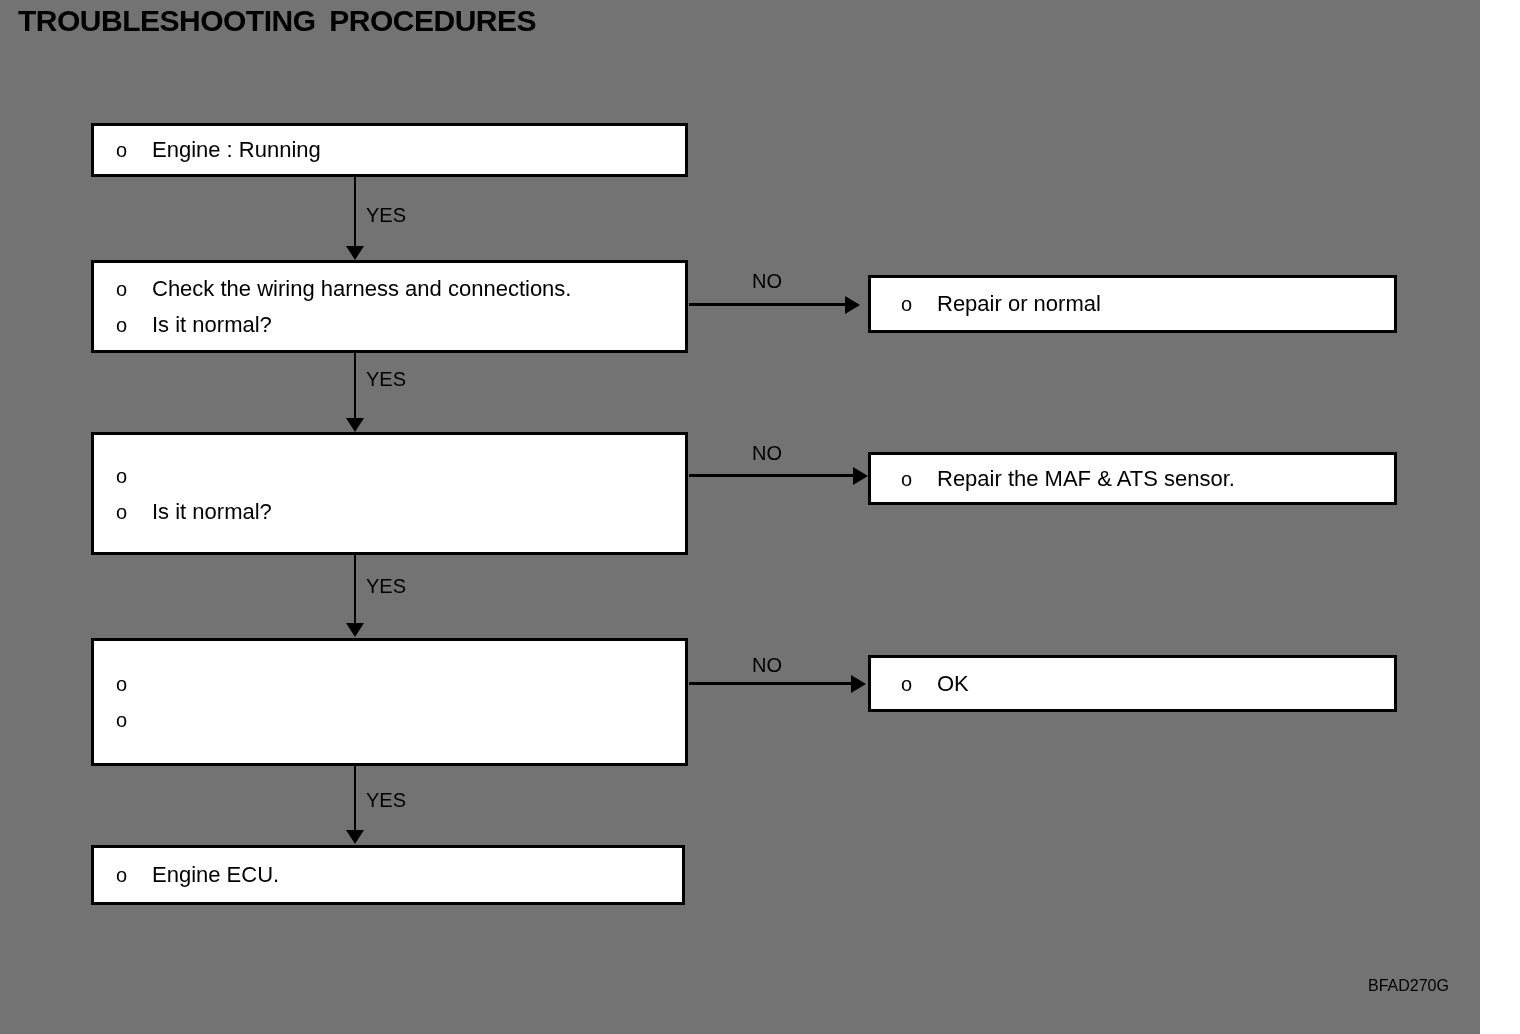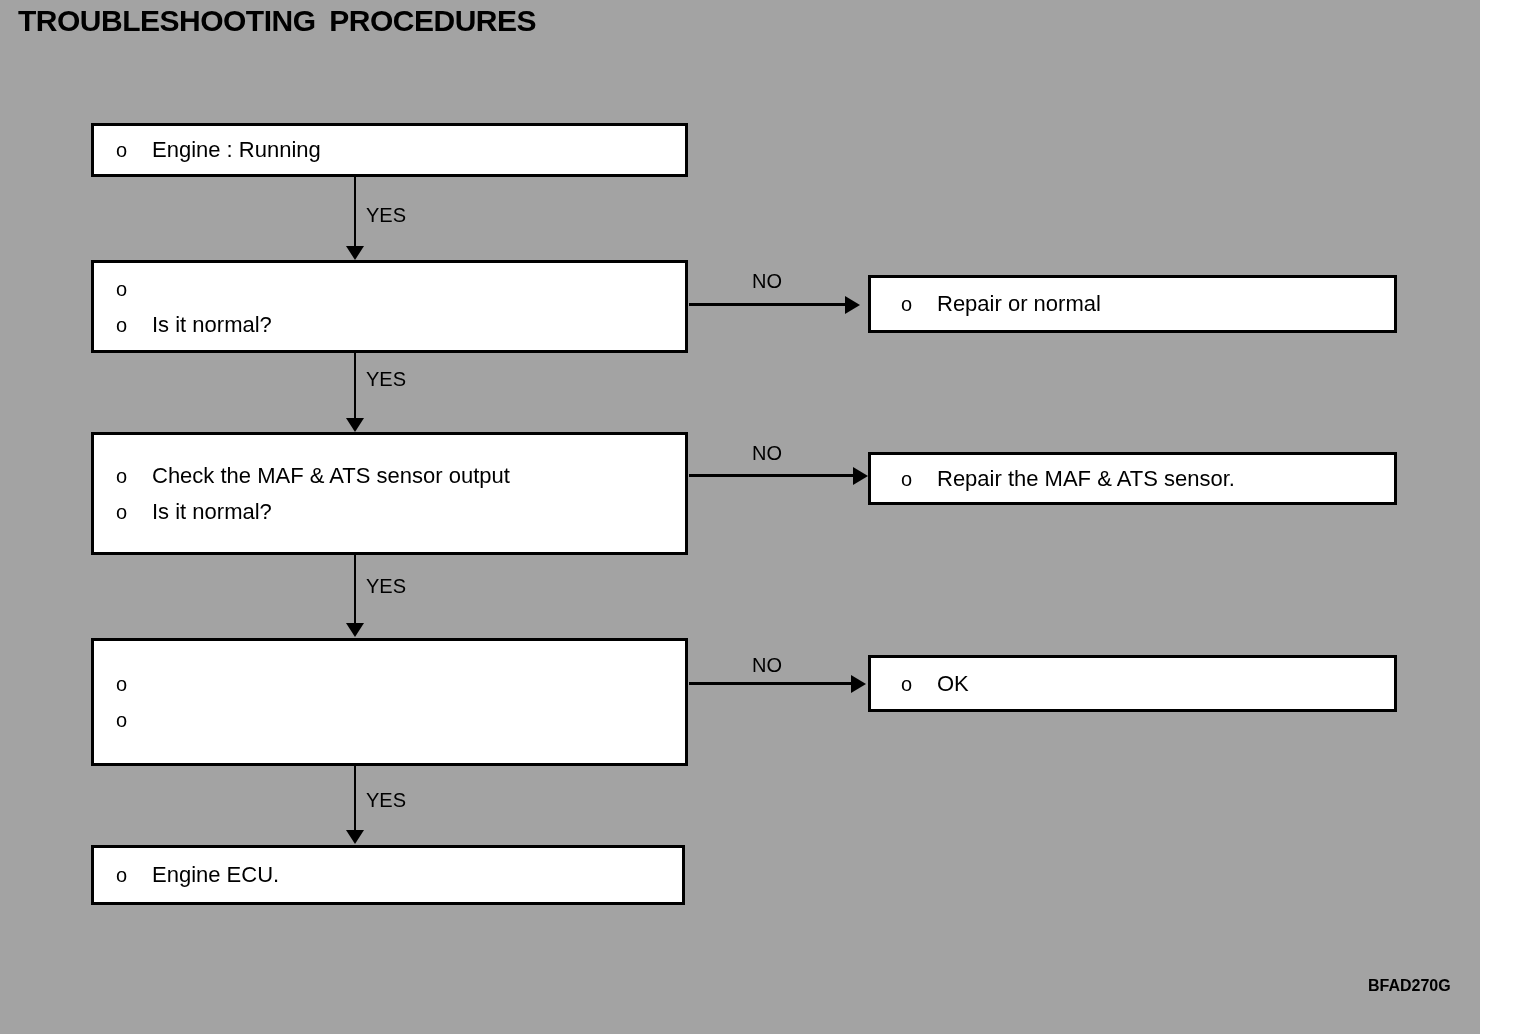--- a/index.html
+++ b/index.html
@@ -2,21 +2,21 @@
 <html><head>
 <meta charset="utf-8">
 <style>
   * { box-sizing: border-box; margin: 0; padding: 0; }
   html, body { background: #ffffff; }
   body { font-family: "Liberation Sans", sans-serif; color: #000; }
   .canvas {
     position: relative;
     width: 1480px;
     height: 1034px;
-    background: #a3a3a3;
+    background: #737373;
     overflow: hidden;
   }
   .page-title {
     position: absolute;
     left: 18px;
     top: 4px;
     font-size: 30px;
     font-weight: bold;
     letter-spacing: -0.5px;
     word-spacing: 6px;
@@ -76,21 +76,21 @@
     position: absolute;
     font-size: 20px;
     line-height: 30px;
     color: #000;
   }
   .figure-code {
     position: absolute;
     left: 1368px;
     top: 977px;
     font-size: 16px;
-    font-weight: bold;
+    font-weight: normal;
   }
 </style>
 </head>
 <body>
 
 <div class="canvas">
 
   <div class="page-title">TROUBLESHOOTING PROCEDURES</div>
 
   <div class="box" style="left:91px; top:123px; width:597px; height:54px;">
@@ -100,20 +100,21 @@
     </div>
   </div>
 
   <div class="vline" style="left:354px; top:177px; height:70px;"></div>
   <div class="head-down" style="left:346px; top:246px;"></div>
   <div class="conn-label" style="left:366px; top:200px;">YES</div>
 
   <div class="box" style="left:91px; top:260px; width:597px; height:93px;">
     <div class="line">
       <span class="bullet">o</span>
+      <span class="txt">Check the wiring harness and connections.</span>
     </div>
     <div class="line">
       <span class="bullet">o</span>
       <span class="txt">Is it normal?</span>
     </div>
   </div>
 
   <div class="hline" style="left:689px; top:303px; width:157px;"></div>
   <div class="head-right" style="left:845px; top:296px;"></div>
   <div class="conn-label" style="left:752px; top:266px;">NO</div>
@@ -125,21 +126,20 @@
     </div>
   </div>
 
   <div class="vline" style="left:354px; top:353px; height:66px;"></div>
   <div class="head-down" style="left:346px; top:418px;"></div>
   <div class="conn-label" style="left:366px; top:364px;">YES</div>
 
   <div class="box" style="left:91px; top:432px; width:597px; height:123px;">
     <div class="line">
       <span class="bullet">o</span>
-      <span class="txt">Check the MAF &amp; ATS sensor output</span>
     </div>
     <div class="line">
       <span class="bullet">o</span>
       <span class="txt">Is it normal?</span>
     </div>
   </div>
 
   <div class="hline" style="left:689px; top:474px; width:165px;"></div>
   <div class="head-right" style="left:853px; top:467px;"></div>
   <div class="conn-label" style="left:752px; top:438px;">NO</div>

